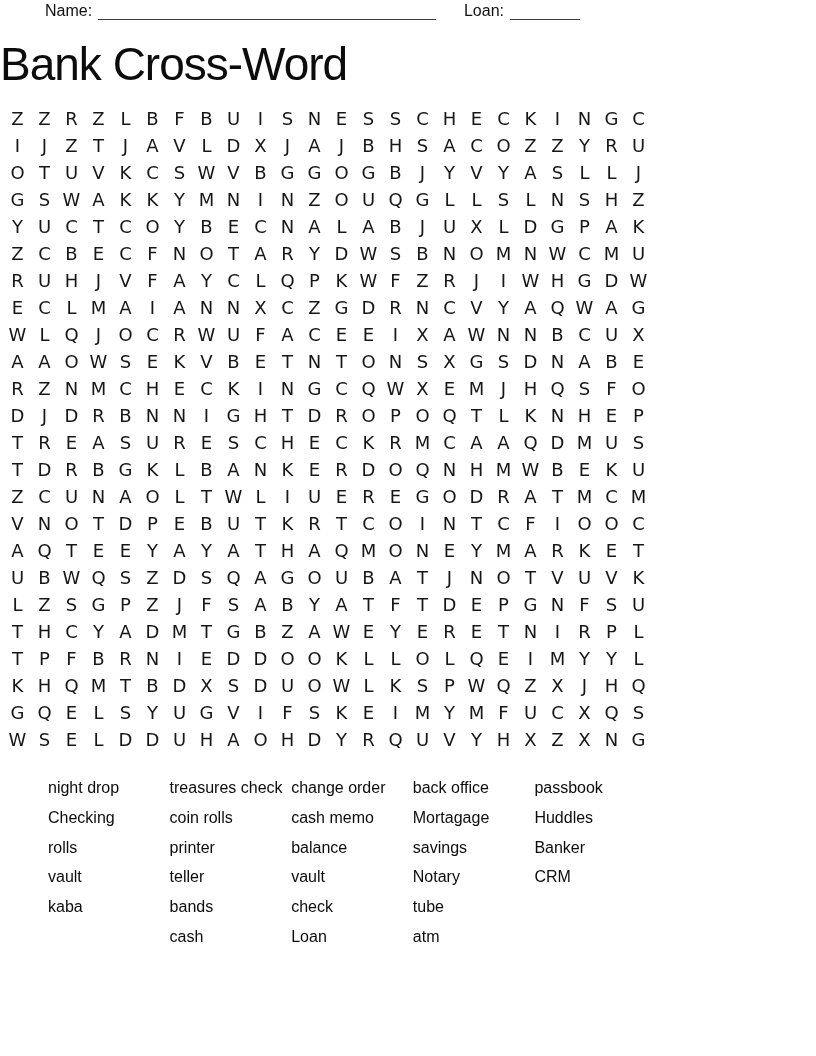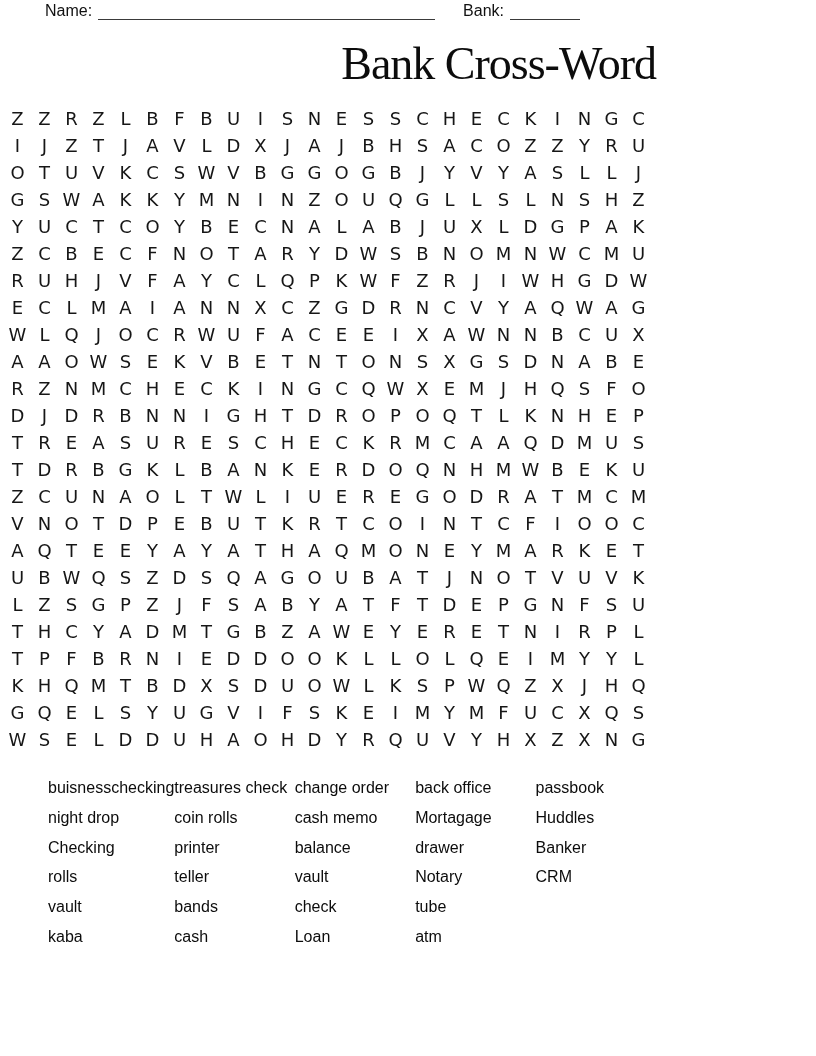--- a/index.html
+++ b/index.html
@@ -37,22 +37,22 @@
   .blank-line {
     border-bottom: 1.5px solid #3a3a3a;
     height: 16px;
   }
   .name-blank { flex: 1; margin-right: 28px; }
   .date-blank { width: 70px; }
 
   
   .title {
     margin: 16px 0 1px 0;
-    text-align: right;
-    font-family: Liberation Serif, serif;
+    text-align: left;
+    font-family: Liberation Sans, sans-serif;
     font-weight: normal;
     font-size: 46px;
     line-height: 56px;
     color: #0c0c0c;
     letter-spacing: -1px;
   }
 
   
   .grid {
     margin-top: 13px;
@@ -88,21 +88,21 @@
   }
 </style>
 </head>
 <body>
 
 <div class="page">
 
   <div class="header-row">
     <span class="field-label">Name:</span>
     <span class="blank-line name-blank"></span>
-    <span class="field-label">Bank:</span>
+    <span class="field-label">Loan:</span>
     <span class="blank-line date-blank"></span>
   </div>
 
   <h1 class="title">Bank Cross-Word</h1>
 
   <div class="grid">
       <span class="cell">Z</span>
       <span class="cell">Z</span>
       <span class="cell">R</span>
       <span class="cell">Z</span>
@@ -675,21 +675,20 @@
       <span class="cell">H</span>
       <span class="cell">X</span>
       <span class="cell">Z</span>
       <span class="cell">X</span>
       <span class="cell">N</span>
       <span class="cell">G</span>
     </div>
 
   <div class="word-list">
       <div class="word-col">
-        <div class="word">buisnesschecking</div>
         <div class="word">night drop</div>
         <div class="word">Checking</div>
         <div class="word">rolls</div>
         <div class="word">vault</div>
         <div class="word">kaba</div>
       </div>
       <div class="word-col">
         <div class="word">treasures check</div>
         <div class="word">coin rolls</div>
         <div class="word">printer</div>
@@ -701,21 +700,21 @@
         <div class="word">change order</div>
         <div class="word">cash memo</div>
         <div class="word">balance</div>
         <div class="word">vault</div>
         <div class="word">check</div>
         <div class="word">Loan</div>
       </div>
       <div class="word-col">
         <div class="word">back office</div>
         <div class="word">Mortagage</div>
-        <div class="word">drawer</div>
+        <div class="word">savings</div>
         <div class="word">Notary</div>
         <div class="word">tube</div>
         <div class="word">atm</div>
       </div>
       <div class="word-col">
         <div class="word">passbook</div>
         <div class="word">Huddles</div>
         <div class="word">Banker</div>
         <div class="word">CRM</div>
       </div>

